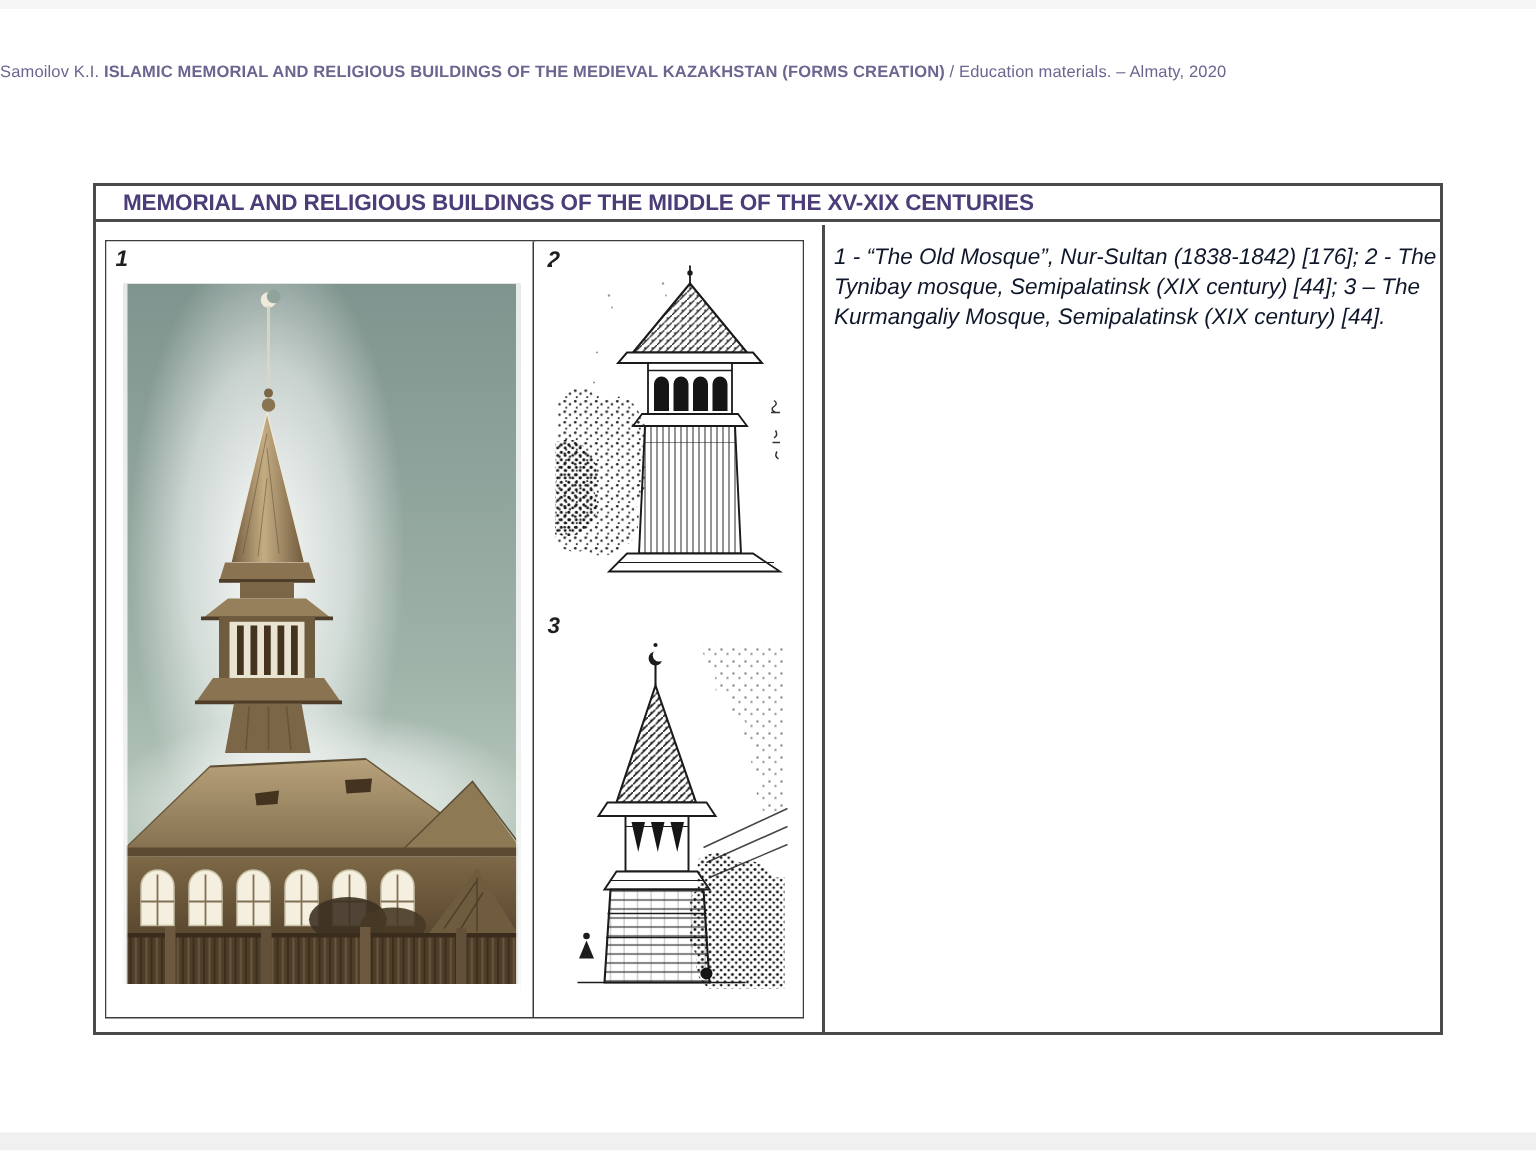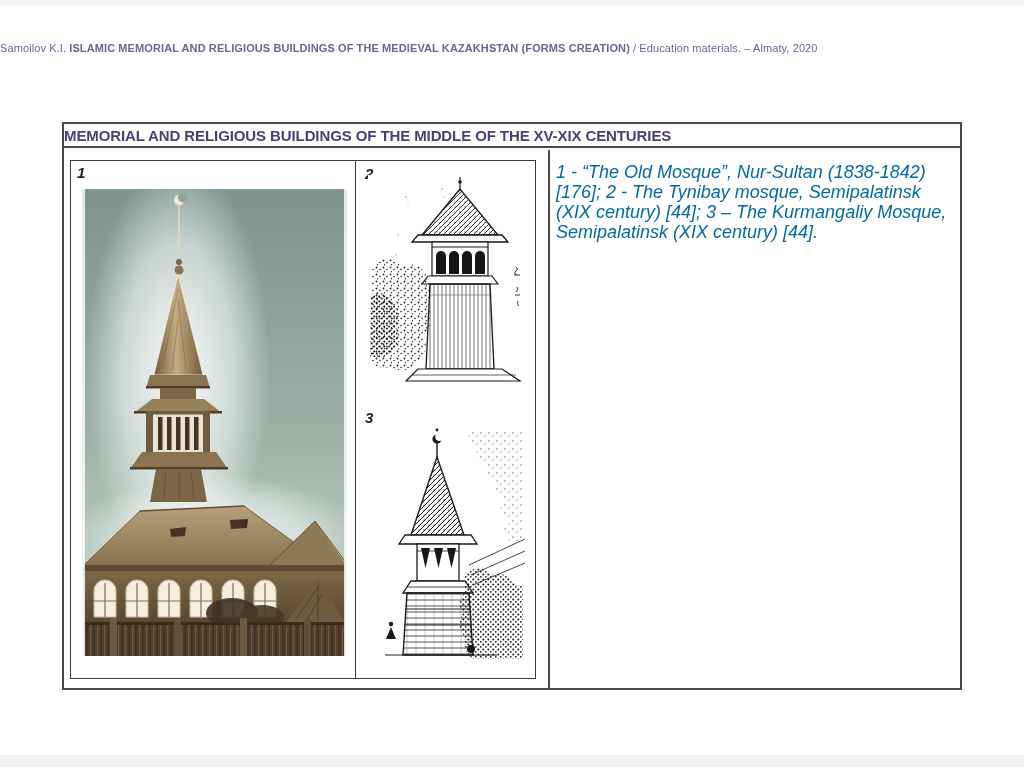--- a/index.html
+++ b/index.html
@@ -21,21 +21,21 @@
 
   
   .slide-box{
     position:absolute;left:62px;top:122px;width:896px;height:564px;
     border:2px solid #4a4a4a;background:#ffffff;
   }
   .slide-title{
     position:absolute;left:0;top:0;width:100%;height:24px;
     border-bottom:2px solid #4a4a4a;box-sizing:border-box;
     font-size:15px;font-weight:bold;color:#4c3d78;
-    padding:3px 0 0 0;letter-spacing:-0.1px;white-space:nowrap;
+    padding:3px 0 0 18px;letter-spacing:-0.1px;white-space:nowrap;
   }
   .col-divider{
     position:absolute;left:484px;top:26px;width:0;height:538px;
     border-left:2px solid #4a4a4a;
   }
 
   
   .images-box{
     position:absolute;left:6px;top:36px;width:464px;height:517px;
     border:1px solid #3c3c3c;background:#ffffff;
@@ -55,21 +55,21 @@
   .lbl-2{left:8px;top:4px;}
   .lbl-3{left:8px;top:248px;}
   .photo-1{position:absolute;left:11px;top:28px;width:265px;height:471px;}
   .sketch-2{position:absolute;left:11px;top:14px;width:162px;height:216px;}
   .sketch-3{position:absolute;left:10px;top:262px;width:160px;height:238px;}
   .photo-1 svg,.sketch-2 svg,.sketch-3 svg{display:block;width:100%;height:100%;}
 
   
   .caption-col{
     position:absolute;left:492px;top:38px;width:404px;
-    font-size:18px;font-style:italic;color:#0369a1;line-height:20px;
+    font-size:15px;font-style:italic;color:#0f172a;line-height:20px;
   }
 </style>
 </head>
 <body>
 
 <div class="edge-top"></div>
 <div class="edge-bottom"></div>
 
 <div class="header-line">
   <span>Samoilov K.I. </span><span class="bold">ISLAMIC MEMORIAL AND RELIGIOUS BUILDINGS OF THE MEDIEVAL KAZAKHSTAN (FORMS CREATION) </span><span>/ Education materials. – Almaty, 2020</span>

